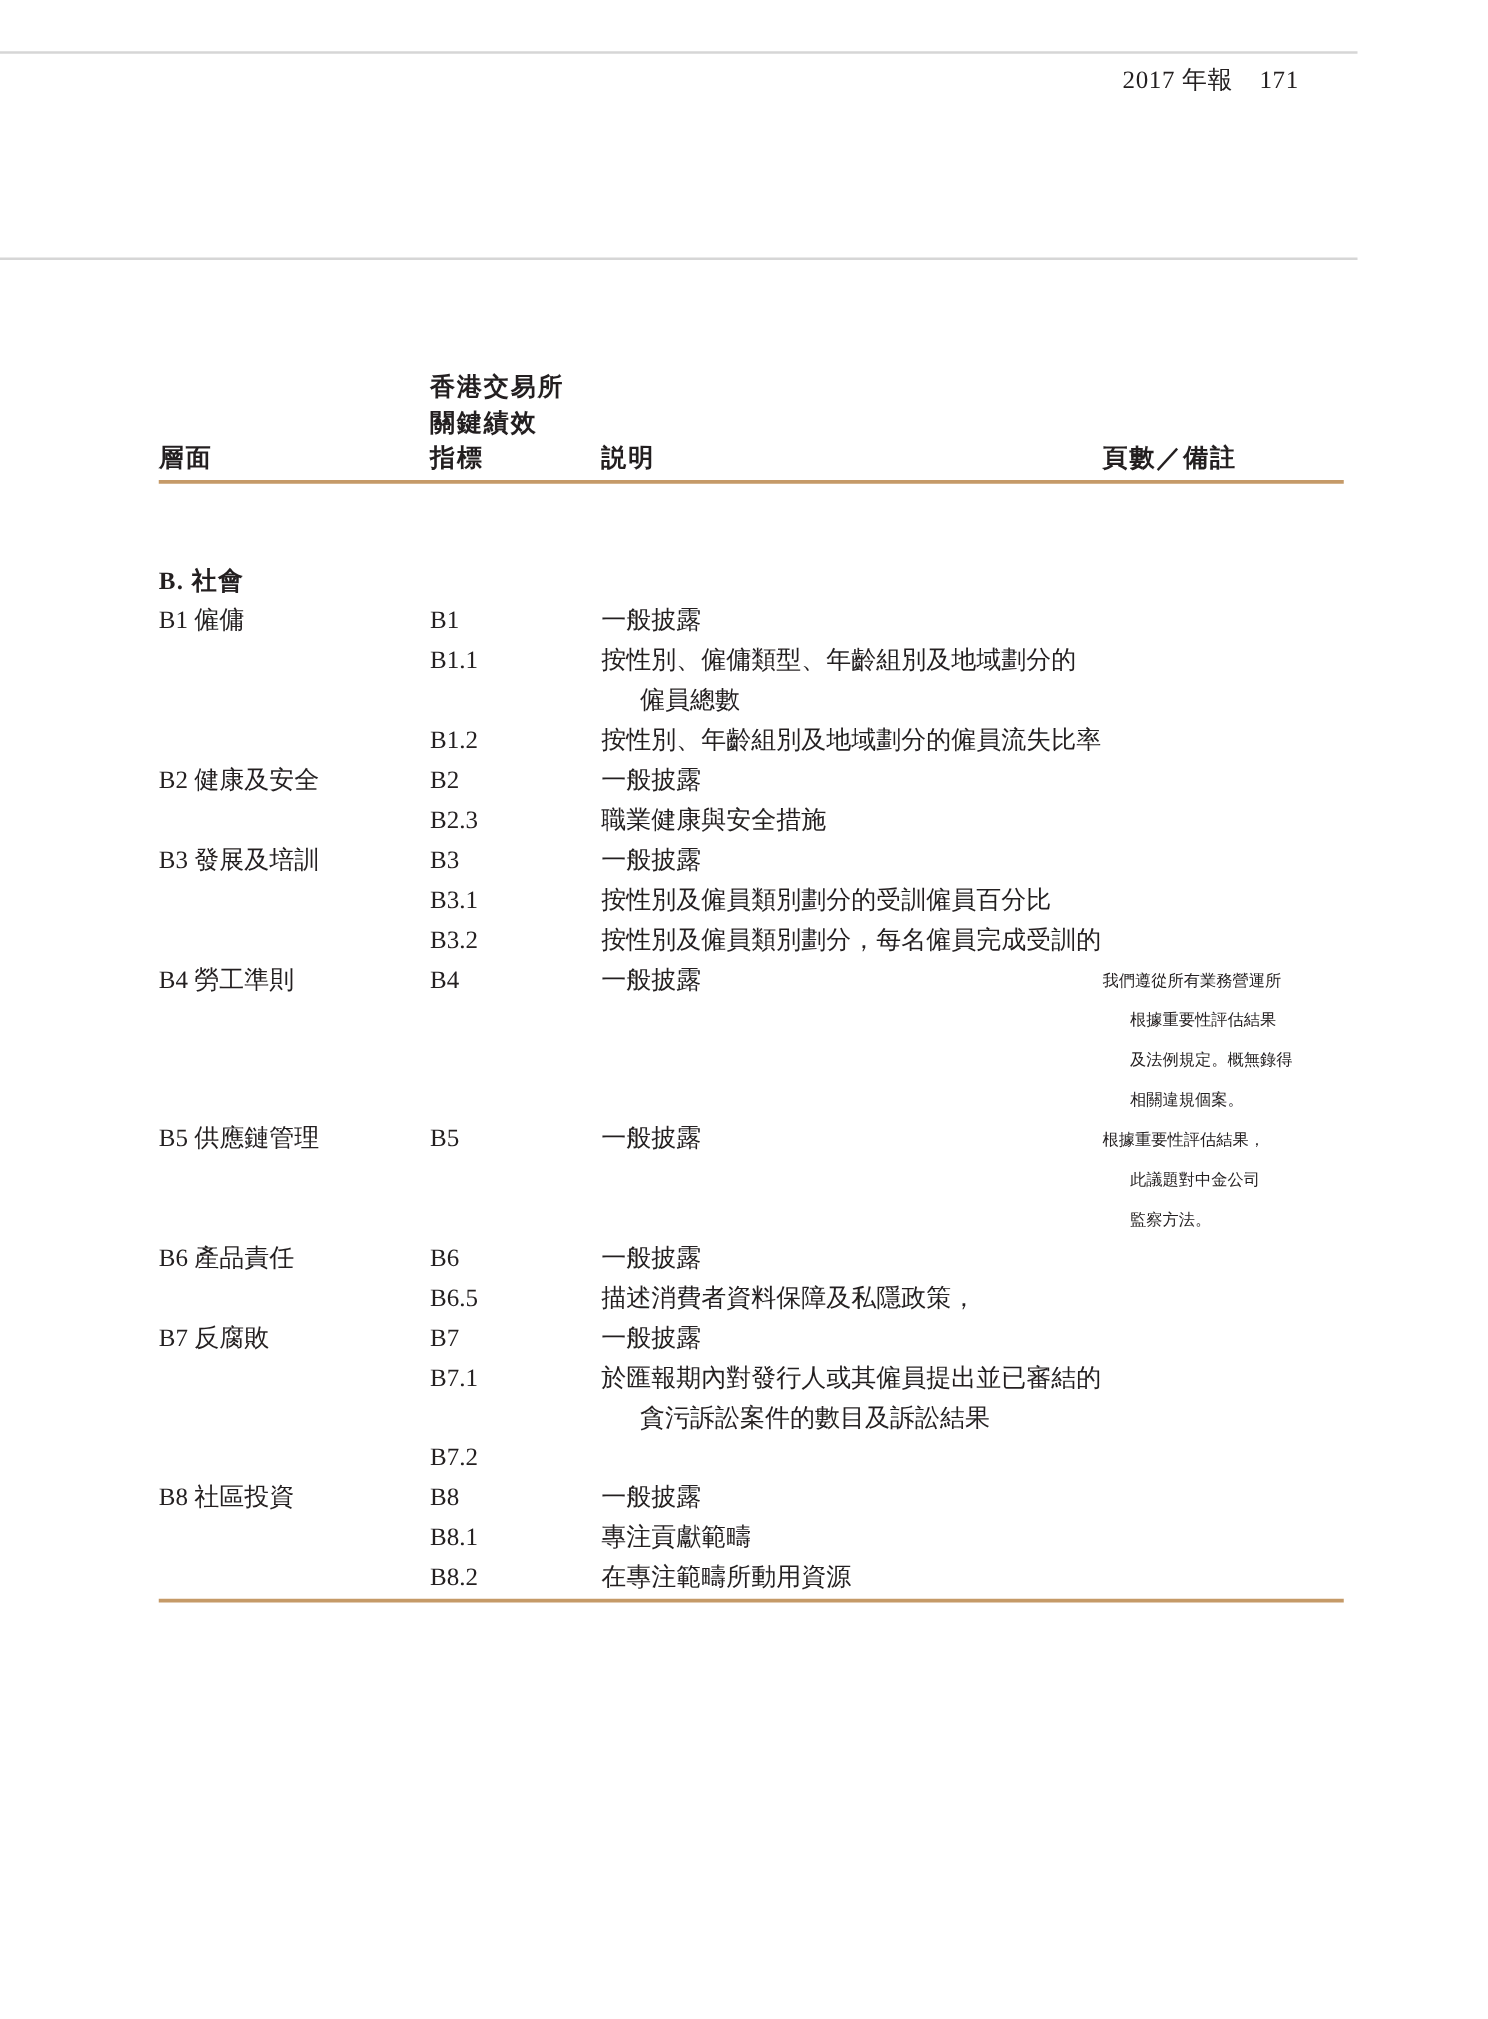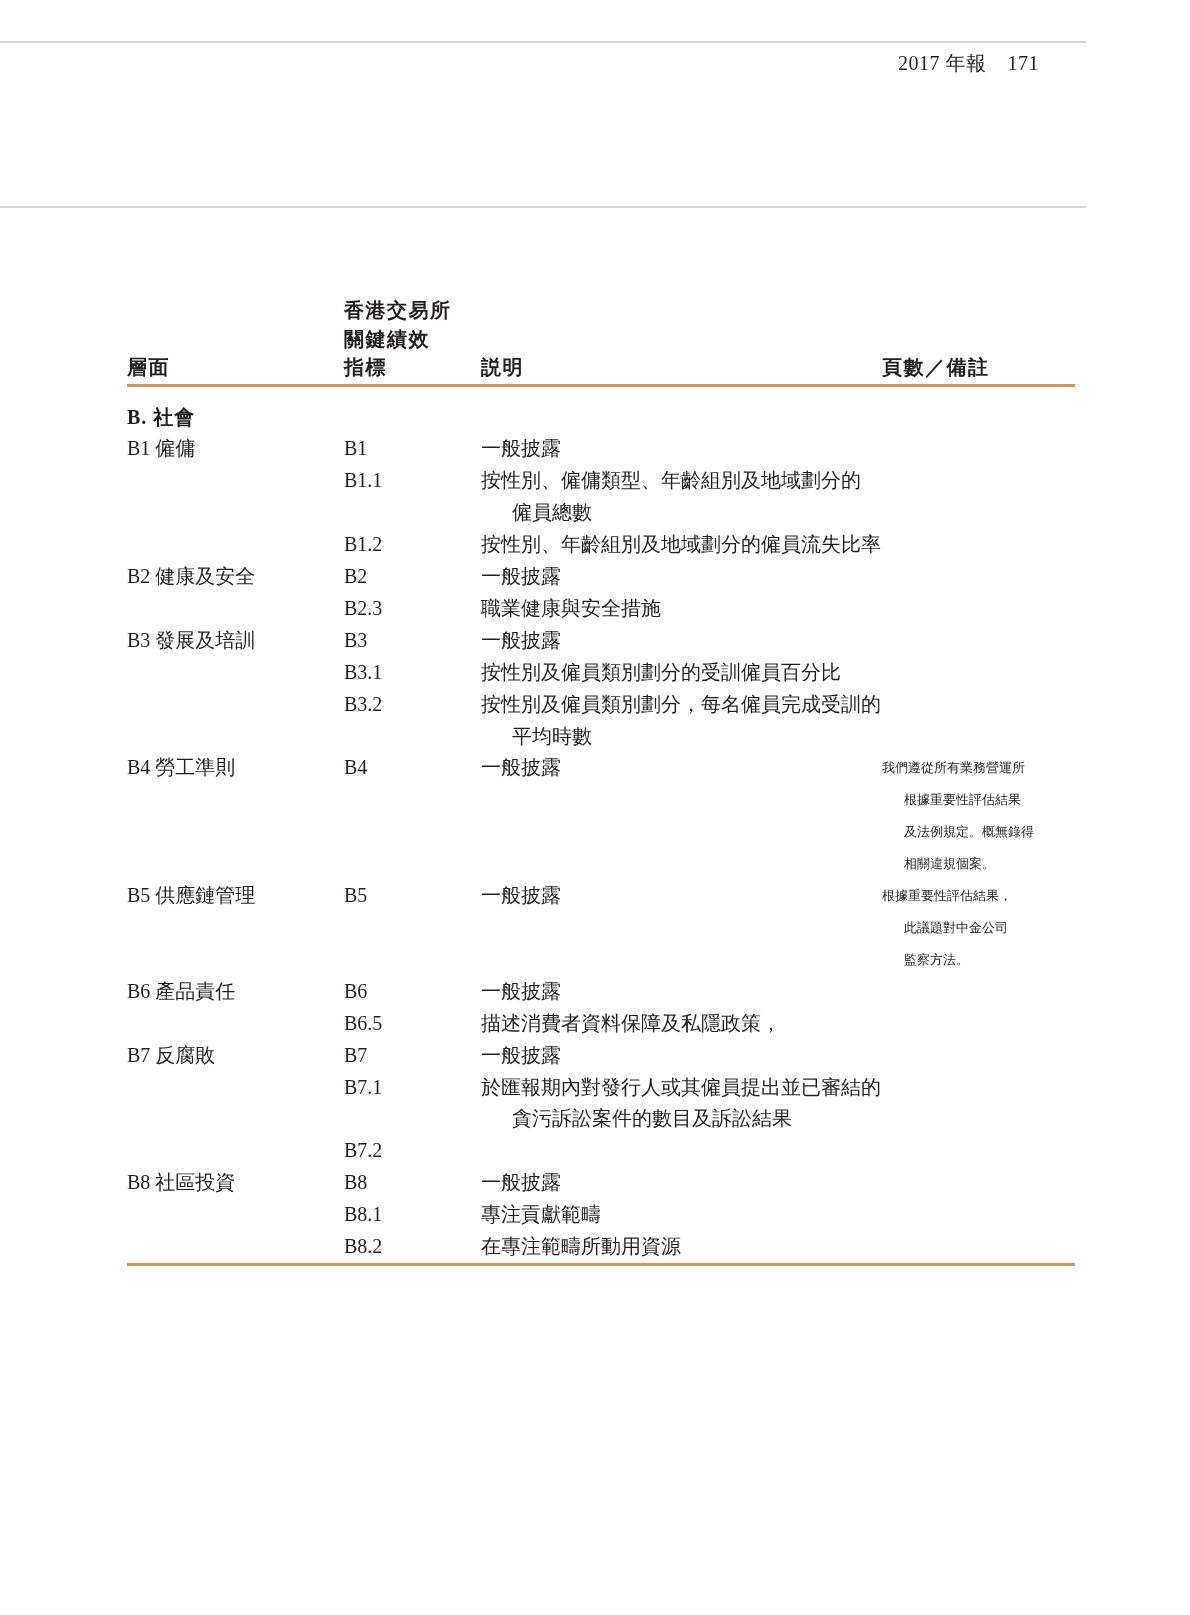--- a/index.html
+++ b/index.html
@@ -36,21 +36,21 @@
   }
   .thead .cell { white-space:nowrap; }
 
   .tbody {
     font-size:20px;
     line-height:31.9px;
     padding-top:15px;
     border-bottom:3px solid #c59a68;
   }
   .trow > .cell > div { white-space:nowrap; min-height:31.9px; }
-  .section-title { font-weight:bold; letter-spacing:1px; }
+  .section-title { font-weight:bold; letter-spacing:1px;margin-top:48px; }
   .cont { padding-left:31px; }
   .note-cont { padding-left:22px; }
   .remarks { font-size:13px; }
 </style>
 </head>
 <body>
 
 <div class="page">
 
   <div class="hr-gray" id="rule-top"></div>
@@ -169,21 +169,20 @@
         </div>
         <div class="grid trow">
           <div class="cell">
             <div></div>
           </div>
           <div class="cell">
             <div>B3.2</div>
           </div>
           <div class="cell">
             <div>按性別及僱員類別劃分，每名僱員完成受訓的</div>
-            <div class="cont">平均時數</div>
           </div>
           <div class="cell remarks"></div>
         </div>
         <div class="grid trow">
           <div class="cell">
             <div>B4 勞工準則</div>
           </div>
           <div class="cell">
             <div>B4</div>
           </div>

